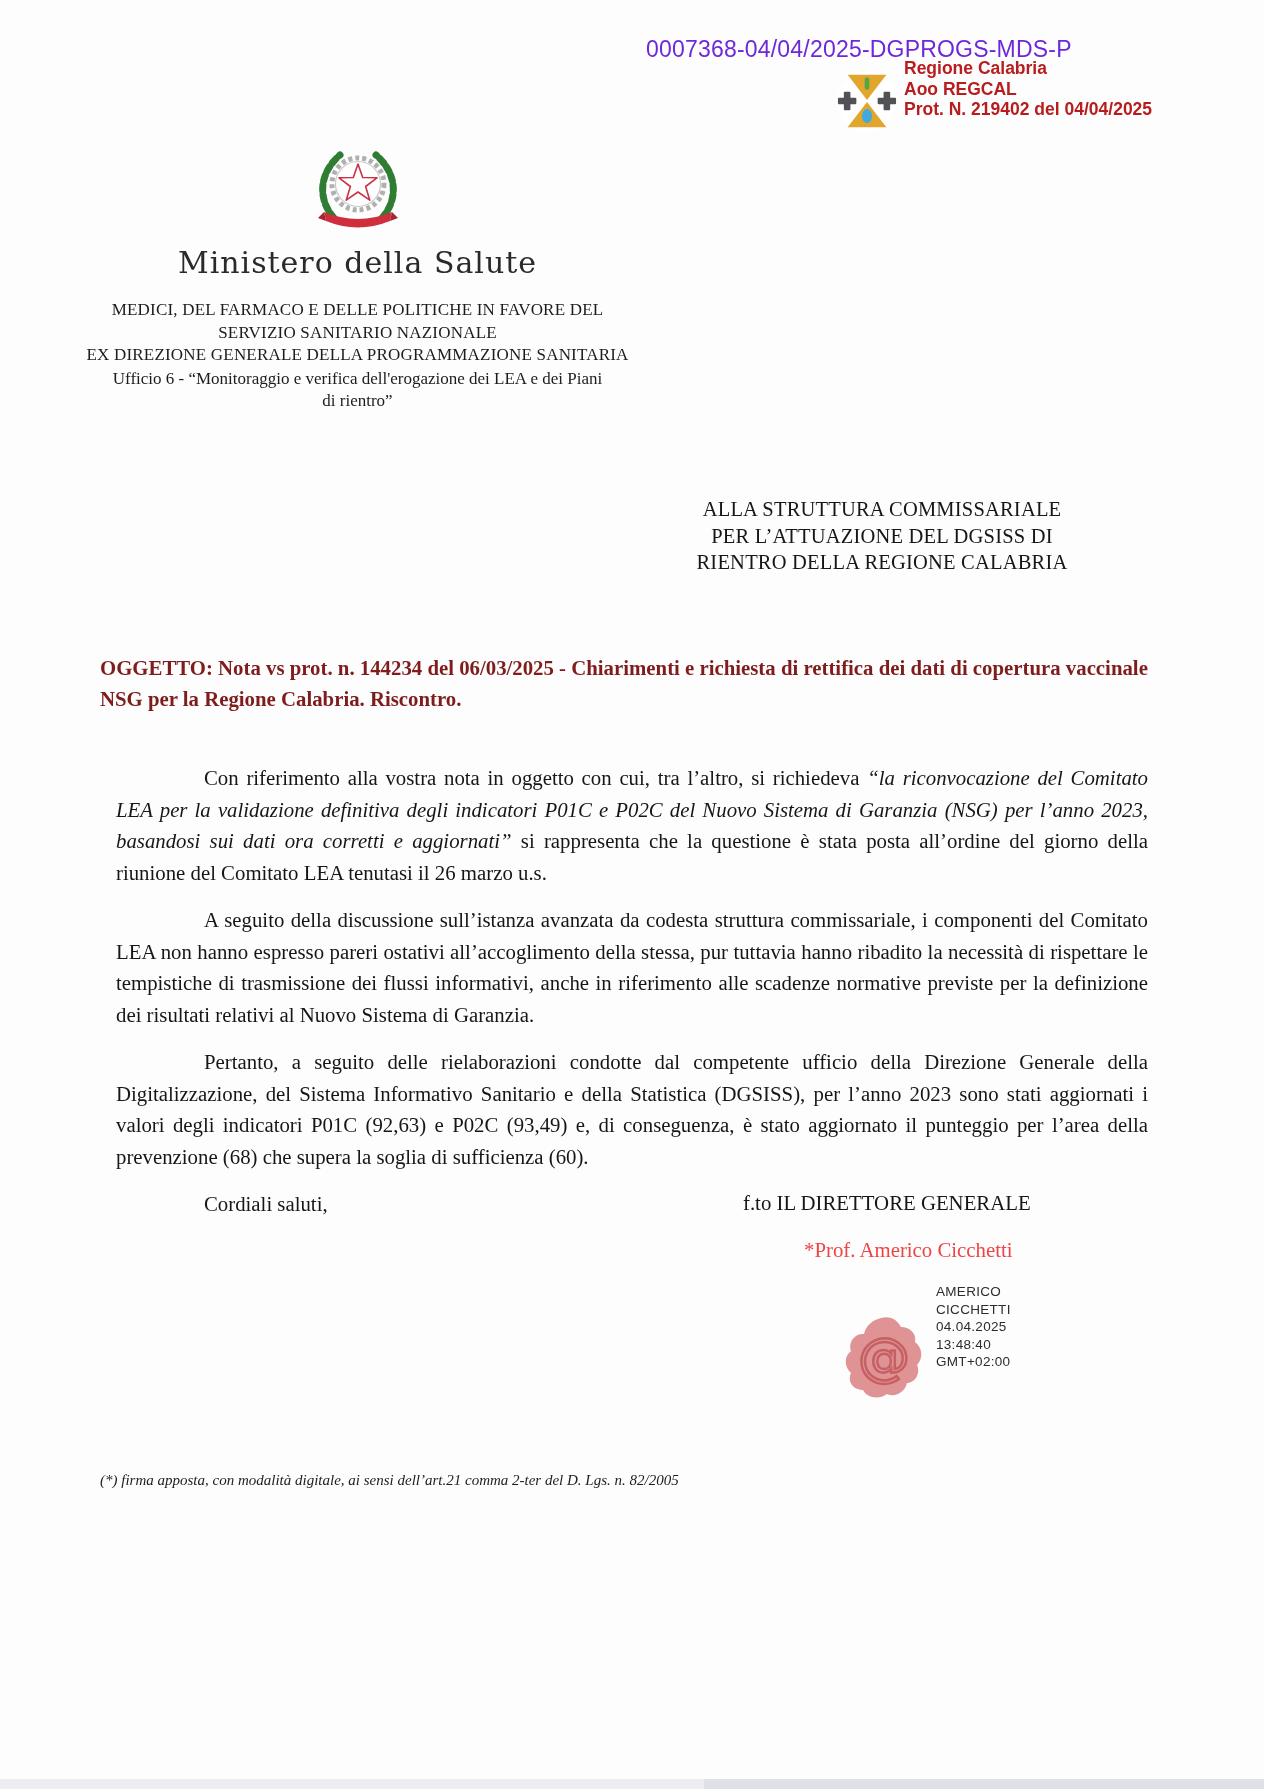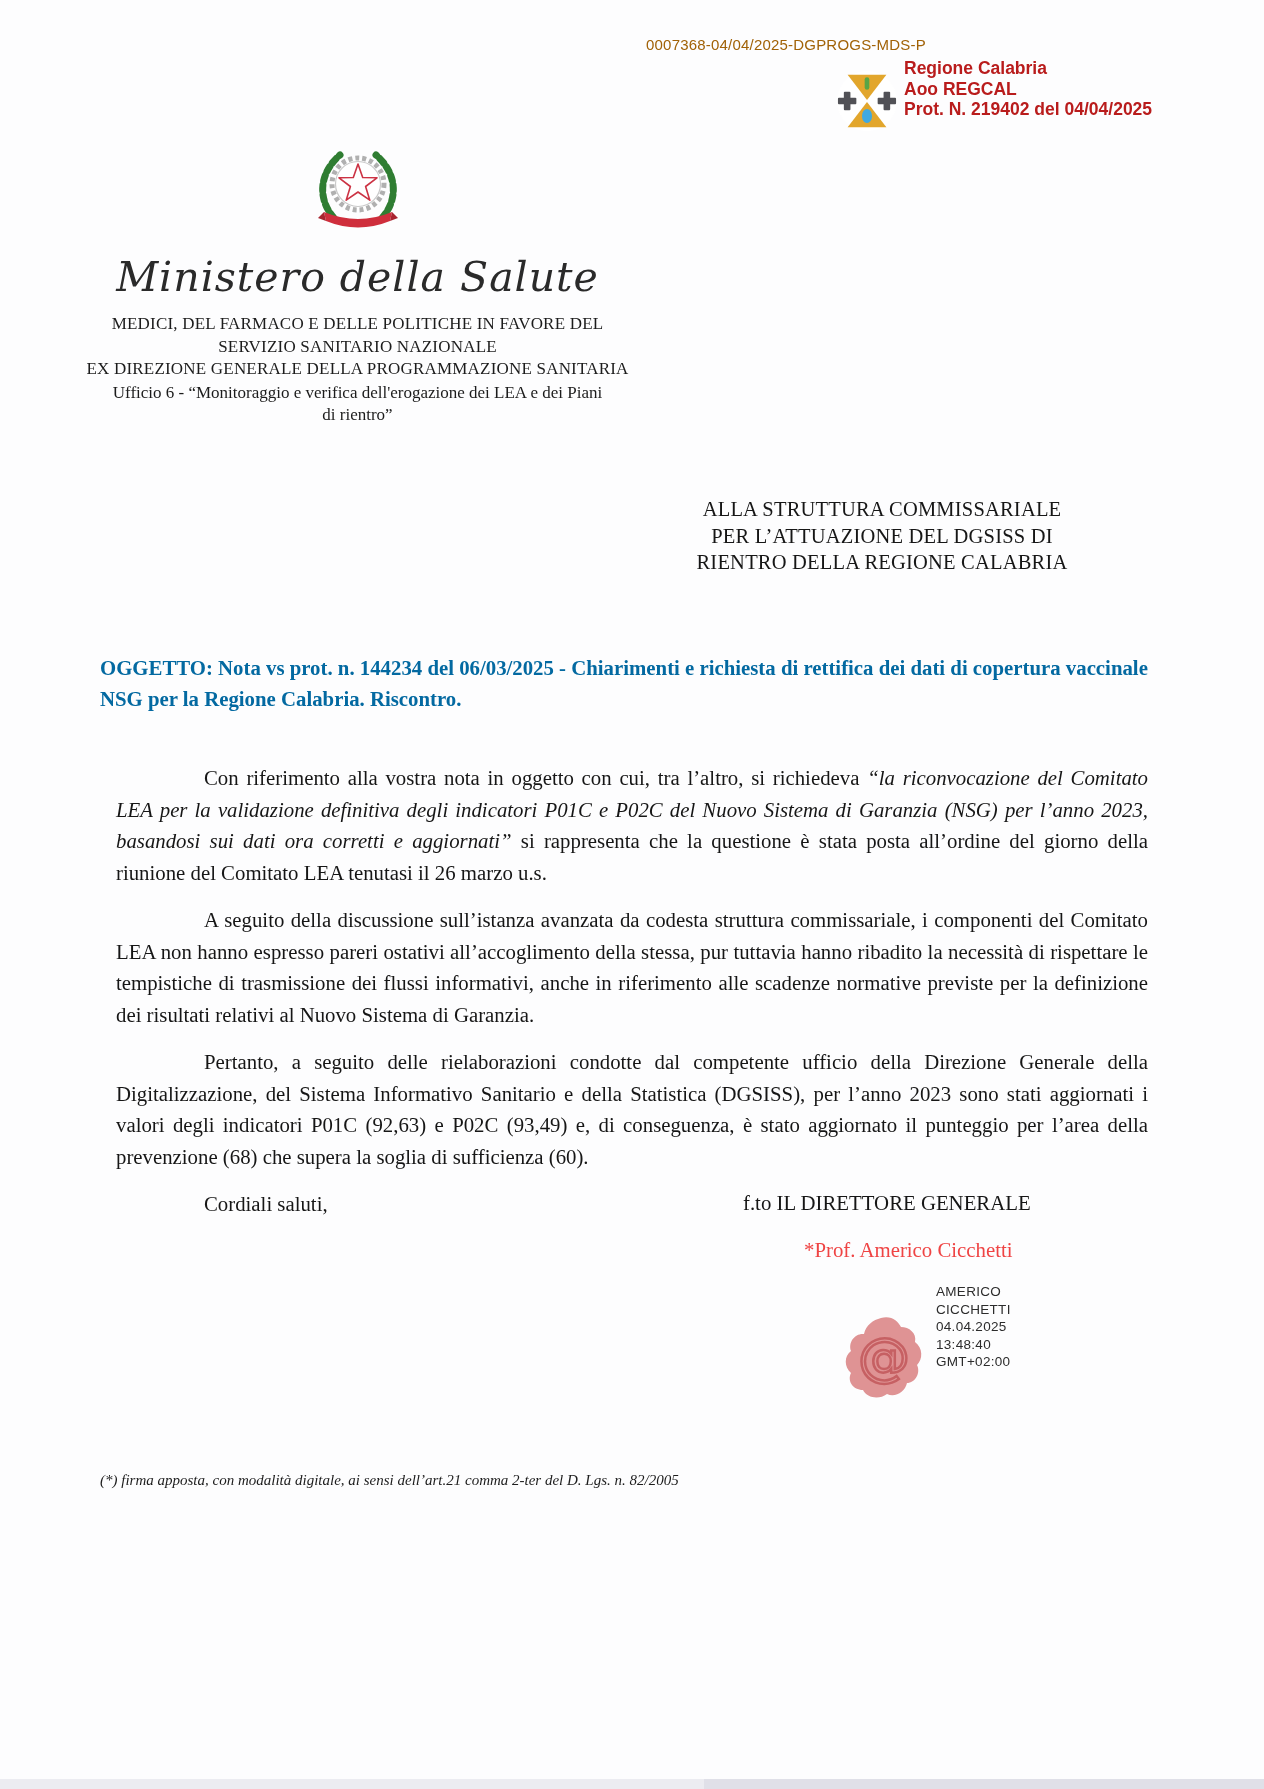--- a/index.html
+++ b/index.html
@@ -10,21 +10,21 @@
     background:#fdfdfe;
     font-family:"Liberation Serif", serif;
     color:#1b1b1b;
     overflow:hidden;
   }
 
   
   .proto-line {
     position:absolute; top:36px; left:646px;
     font-family:"Liberation Sans", sans-serif;
-    font-size:15px; color:#a16207; letter-spacing:.2px;
+    font-size:23px; color:#6d28d9; letter-spacing:.2px;
     white-space:nowrap;
   }
   .calabria-block {
     position:absolute; top:58px; left:836px;
     display:flex; align-items:flex-start;
   }
   .calabria-logo { width:62px; height:62px; margin-top:12px; flex:0 0 auto; }
   .calabria-text {
     margin-left:6px;
     font-family:"Liberation Sans", sans-serif;
@@ -33,23 +33,23 @@
   }
 
   
   .ministry {
     position:absolute; top:142px; left:80px; width:555px;
     text-align:center;
   }
   .emblem { width:100px; height:95px; display:block; margin:0 auto; }
   .ministry-name {
     font-family:"DejaVu Serif", serif;
-    font-style:italic; font-weight:normal;
-    font-size:41px; line-height:44px; color:#2a2a2a;
-    letter-spacing:1px; margin-top:18px;
+    font-weight:normal;
+    font-size:30px; line-height:44px; color:#2a2a2a;
+    letter-spacing:1px; margin-top:4px;
     transform:scaleY(1.02);
   }
   .dept {
     margin-top:14px;
     font-size:17px; line-height:22.5px; color:#1c1c1c;
     letter-spacing:.2px;
   }
   .office {
     margin:1px auto 0; max-width:505px;
     font-size:17px; line-height:22px; color:#1c1c1c;
@@ -59,21 +59,21 @@
   .recipient {
     position:absolute; top:496px; left:648px; width:468px;
     text-align:center;
     font-size:20.5px; line-height:26.5px; color:#161616;
     letter-spacing:.2px;
   }
 
   
   .subject {
     position:absolute; top:652px; left:100px; width:1064px;
-    font-weight:bold; font-size:20.8px; line-height:31px; color:#0369a1;
+    font-weight:bold; font-size:20.8px; line-height:31px; color:#7f1d1d;
   }
 
   
   .body-text {
     position:absolute; top:746px; left:100px; width:1064px;
     font-size:20.8px; line-height:31.5px; color:#161616;
     text-align:justify;
   }
   .body-text p { margin:16px; text-indent:88px; }
   .q { font-style:italic; }

